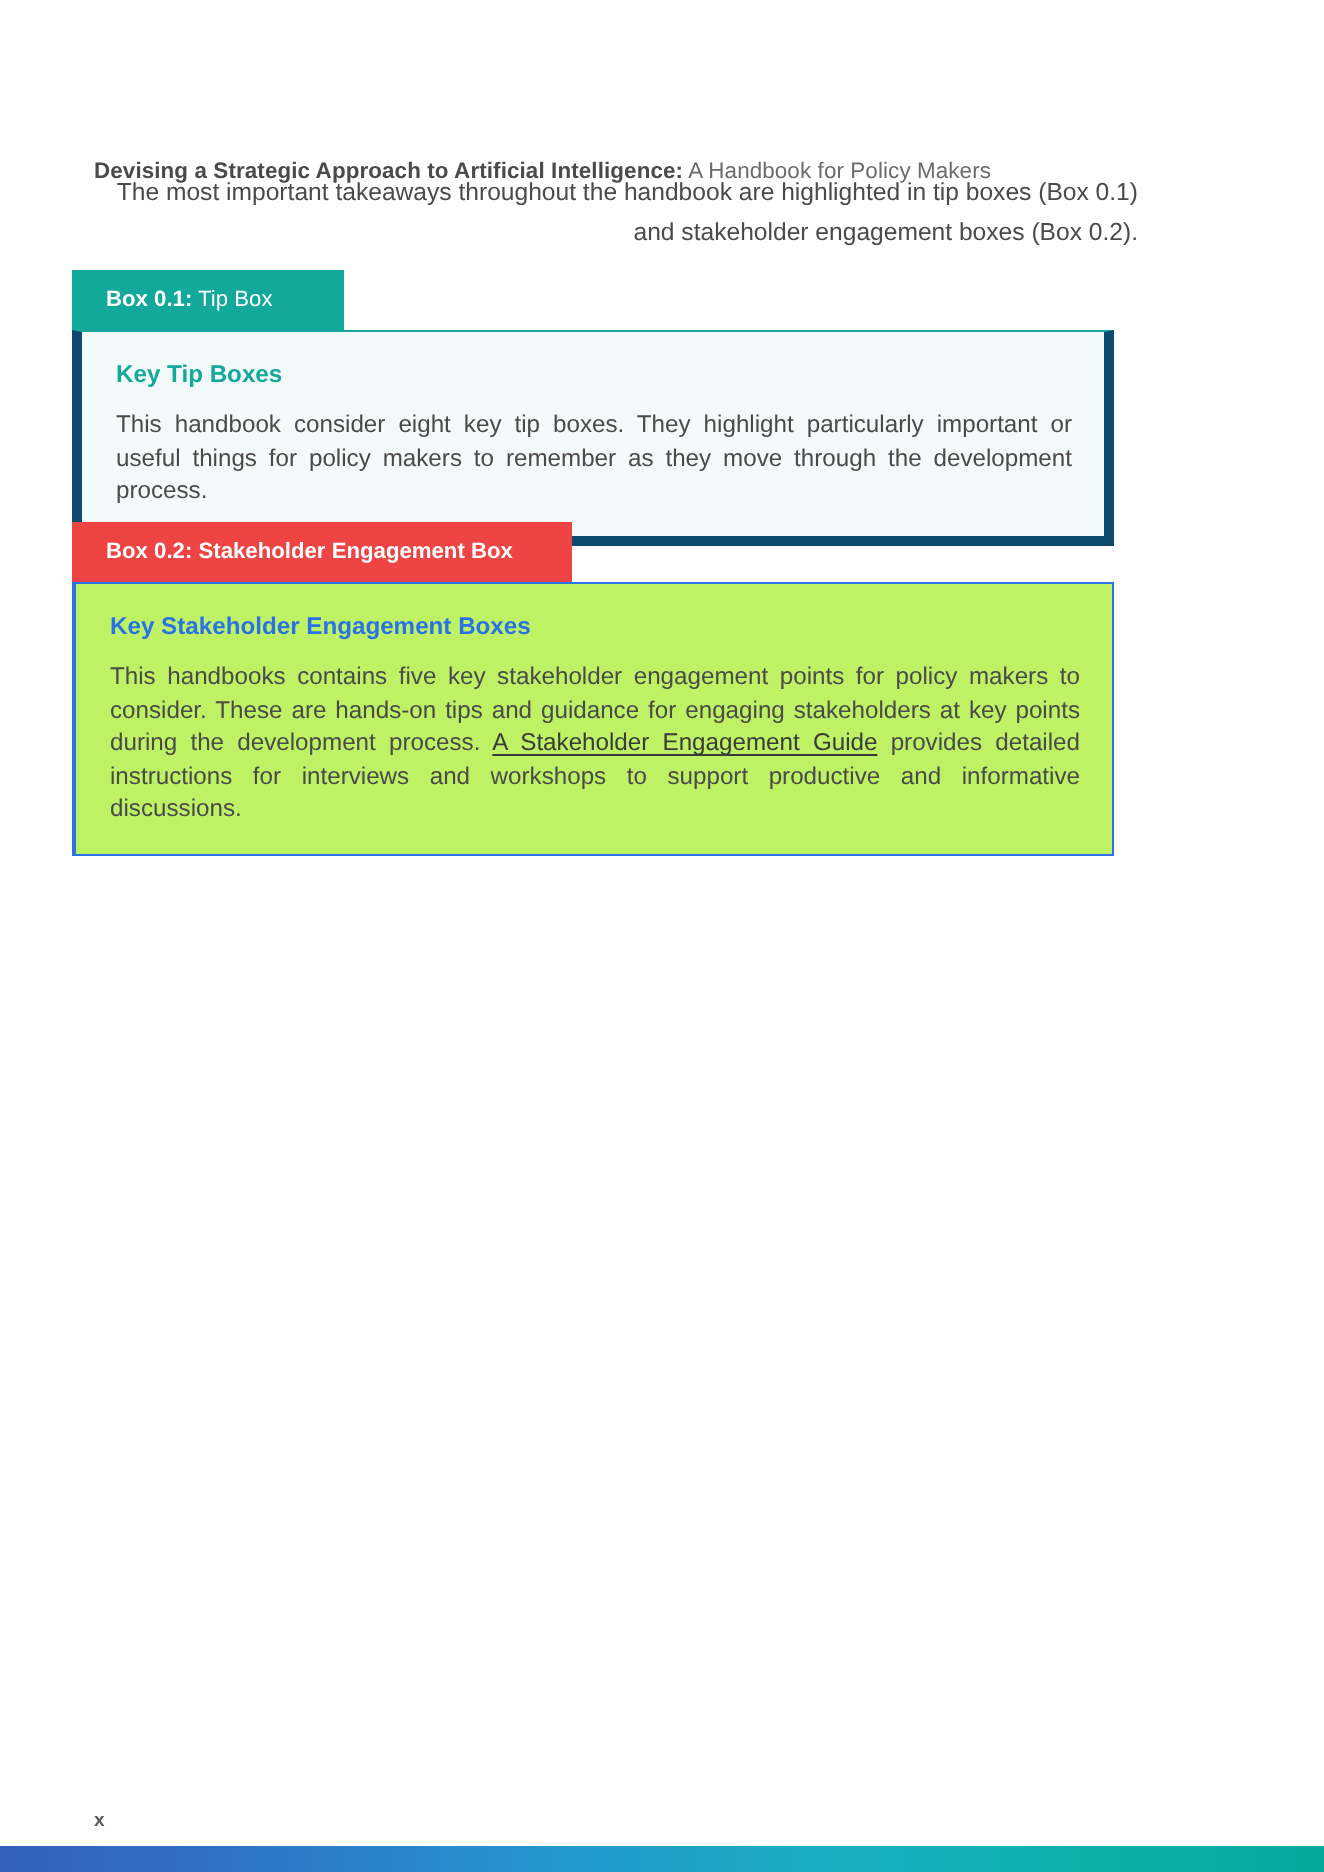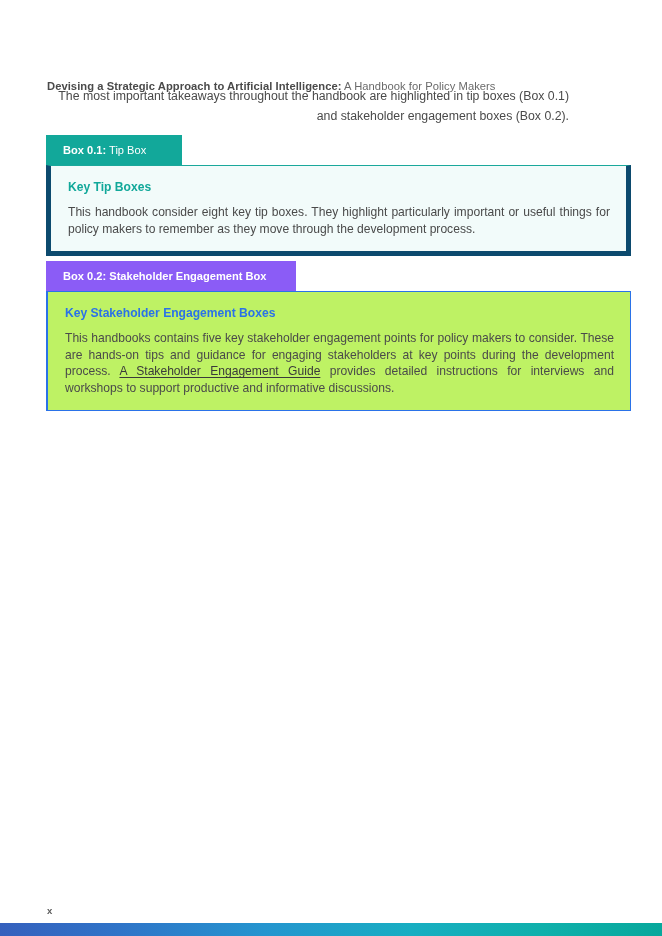--- a/index.html
+++ b/index.html
@@ -51,22 +51,22 @@
     width: 522px;
     font-size: 12.3px;
     line-height: 20px;
     color: #4a4a4a;
     text-align: right;
   }
 
   
   .callout {
     position: absolute;
-    left: 46px;
-    width: 585px;
+    left: 36px;
+    width: 521px;
   }
   .callout-tab {
     display: inline-block;
     color: #ffffff;
     font-size: 11.1px;
     line-height: 14px;
     padding: 8px 14px 8px 17px;
     box-sizing: border-box;
     white-space: nowrap;
   }
@@ -99,21 +99,21 @@
   #tip-box .callout-body {
     background: #f2fbfa;
     border: 5px solid #0c4a6e;
     border-top: 1px solid #1aa89b;
   }
   #tip-box .callout-heading { color: #12a89a; }
 
   
   #stakeholder-box { top: 261px; }
   #stakeholder-box .callout-tab {
-    background: #8b5cf6;
+    background: #ef4444;
     min-width: 250px;
   }
   #stakeholder-box .callout-body {
     background: #bef264;
     border: 1px solid #2a72e8;
     border-left-width: 2px;
   }
   #stakeholder-box .callout-heading { color: #2a72e8; }
 
   .inline-link {

